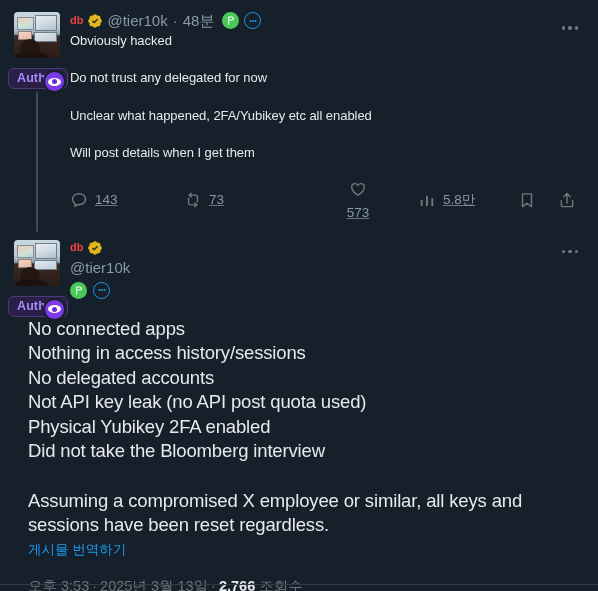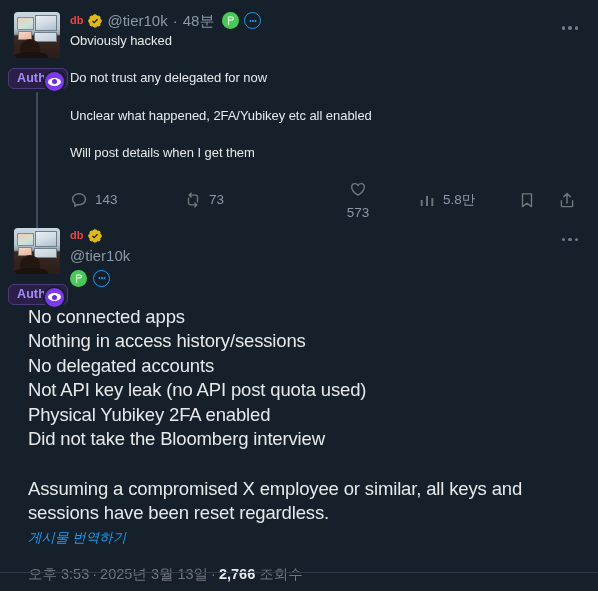--- a/index.html
+++ b/index.html
@@ -152,24 +152,25 @@
     word-wrap: break-word;
   }
   .t1-first { margin-top: 4px; }
   .t1-rest { margin-top: 0px; }
   .t1-rest p { margin-top: 21px; }
 
   
   .actions {
     display: flex;
     align-items: center;
-    margin: 18px 0 0 0;
+    margin: 18px 0 12px 0;
     padding-right: 8px;
     color: #71767b;
     font-size: 13.5px;
+    text-decoration: underline;
   }
   .act { display: flex; align-items: center; gap: 7px; color: #71767b; }
   .act .cnt { font-size: 13.5px; color: #8b98a5; }
   .a-reply { width: 114px; }
   .a-rt { width: 114px; }
   .a-like { width: 120px; flex-direction: column; }
   .a-views { flex: 1 1 auto; }
   .a-bm { margin-right: 22px; }
   .icon20 { width: 18px; height: 18px; display: block; }
 
@@ -195,21 +196,20 @@
     line-height: 1.33;
     letter-spacing: -0.15px;
     white-space: pre-wrap;
   }
   .translate-link {
     display: inline-block;
     padding: 0 14px;
     margin-top: 3px;
     color: #1d9bf0;
     font-size: 13.5px;
-    font-style: italic;
   }
   .meta {
     padding: 0 14px;
     margin-top: 18px;
     color: #71767b;
     font-size: 14.5px;
   }
   .meta b { color: #e7e9ea; font-weight: 700; }
   .meta .sep { padding: 0 3px; }
   .bottom-rule {

